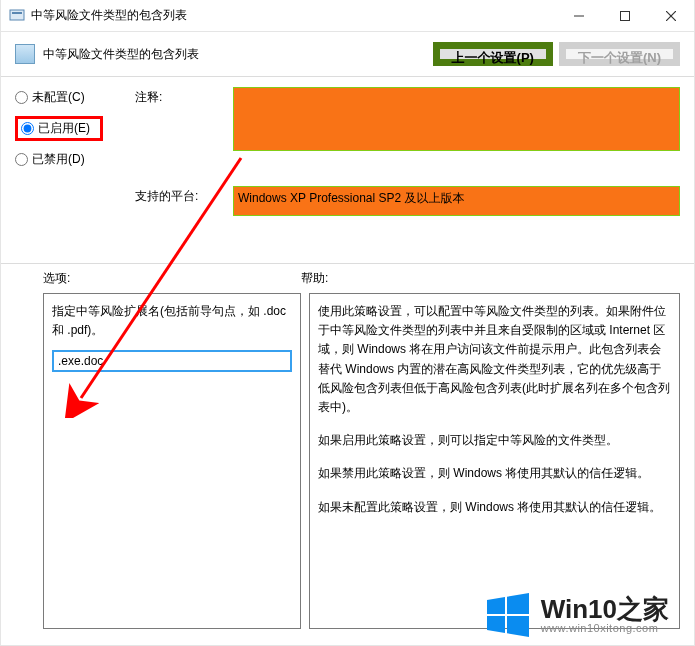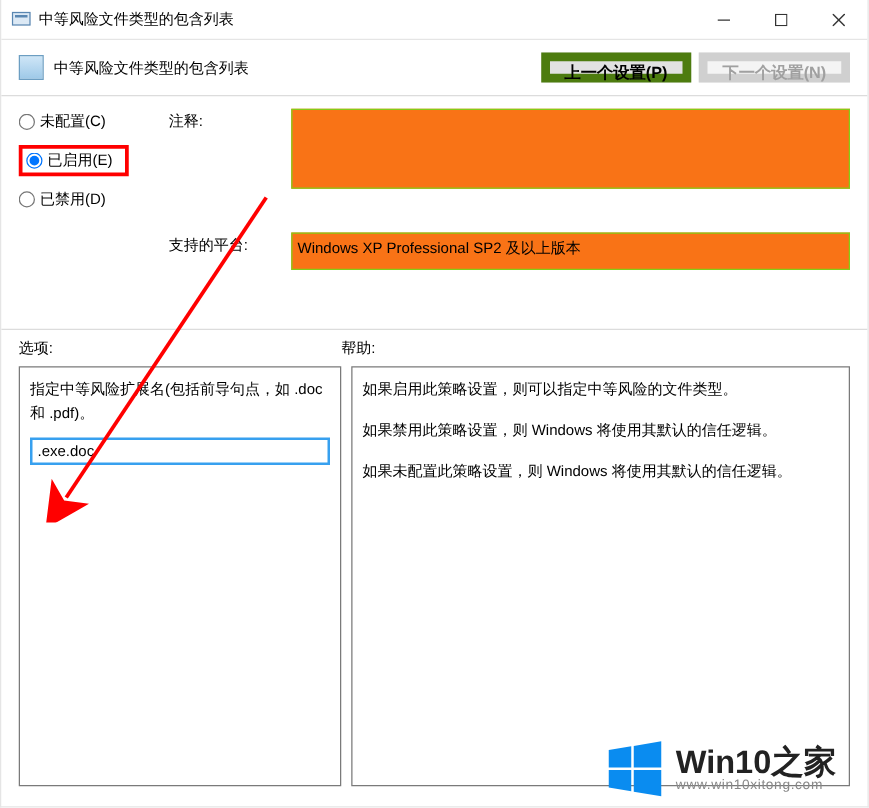--- a/index.html
+++ b/index.html
@@ -96,20 +96,21 @@
       background: #f97316;
       resize: none;
       overflow-y: scroll;
       padding: 3px 4px;
     }
     .comment-box textarea { height: 64px; }
     .platform-box textarea { height: 30px; overflow-y: scroll; }
     .lower {
       padding: 6px 14px 14px 14px;
       position: relative;
+      margin-left: 28px;
     }
     .labels-row { display: flex; margin-bottom: 6px; }
     .labels-row .opt { width: 258px; }
     .panels-row { display: flex; gap: 8px; height: 336px; }
     .panel {
       border: 1px solid #7a7a7a;
       background: #fff;
       padding: 8px;
       overflow-y: scroll;
       font-size: 12px;
@@ -231,20 +232,21 @@
     <div class="opt">选项:</div>
     <div>帮助:</div>
   </div>
 
   <div class="panels-row">
     <div class="panel panel-left">
       <div>指定中等风险扩展名(包括前导句点，如 .doc 和 .pdf)。</div>
       <input class="opt-input" type="text" value=".exe.doc" style="">
     </div>
     <div class="panel panel-right">
+      <p class="help-p">使用此策略设置，可以配置中等风险文件类型的列表。如果附件位于中等风险文件类型的列表中并且来自受限制的区域或 Internet 区域，则 Windows 将在用户访问该文件前提示用户。此包含列表会替代 Windows 内置的潜在高风险文件类型列表，它的优先级高于低风险包含列表但低于高风险包含列表(此时扩展名列在多个包含列表中)。</p>
       <p class="help-p">如果启用此策略设置，则可以指定中等风险的文件类型。</p>
       <p class="help-p">如果禁用此策略设置，则 Windows 将使用其默认的信任逻辑。</p>
       <p class="help-p">如果未配置此策略设置，则 Windows 将使用其默认的信任逻辑。</p>
     </div>
   </div>
 </div>
 
 <div class="watermark">
   <span class="wm-logo">
     <svg width="48" height="48" viewBox="0 0 48 48">

